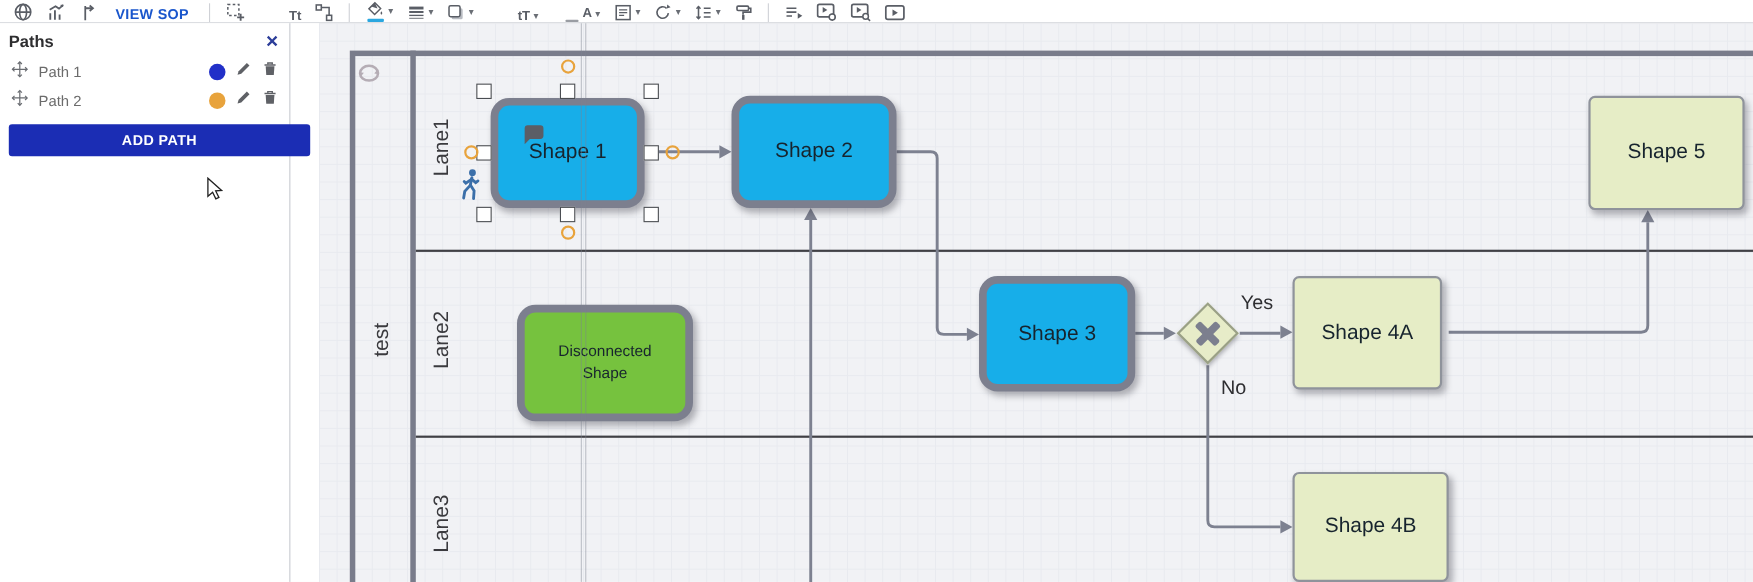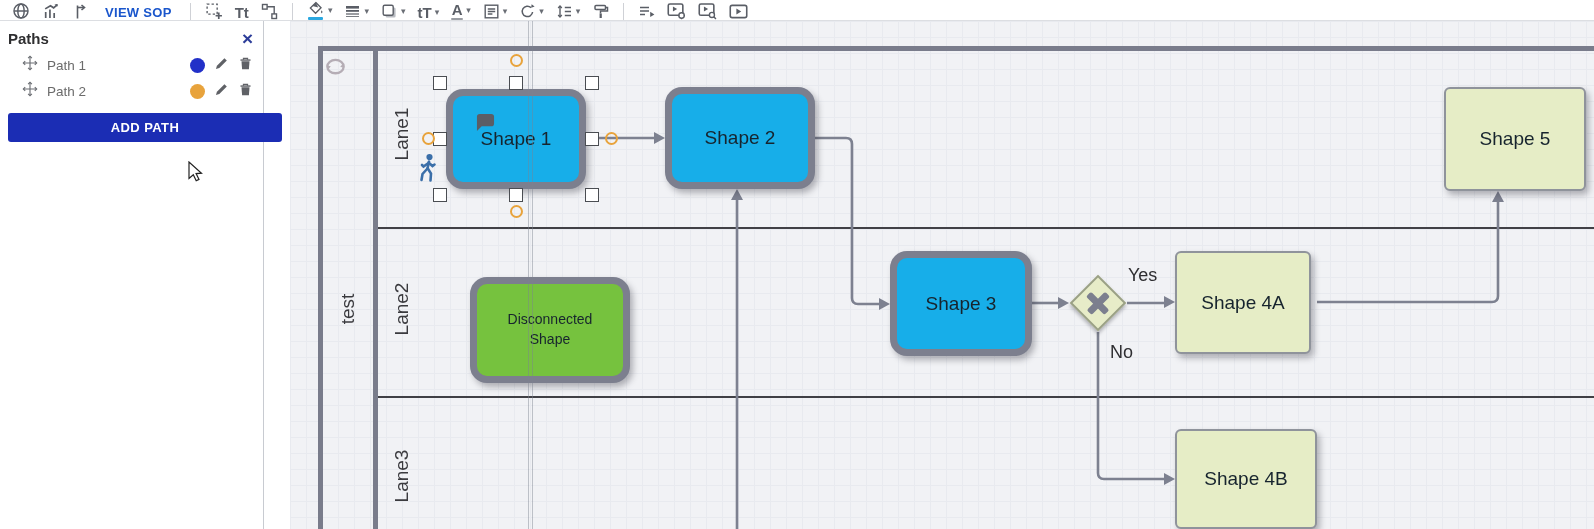--- a/index.html
+++ b/index.html
@@ -13,32 +13,32 @@
     position:absolute;left:0;top:0;width:1594px;height:21px;
     background:#fff;border-bottom:1px solid #dcdee2;
     display:flex;align-items:flex-end;padding-left:6px;box-sizing:border-box;
     color:#5a5e66;z-index:30;
   }
   .tb-item{display:flex;align-items:center;margin:0 6px;cursor:pointer;flex:none;}
   .tb-item svg{display:block;}
   .tb-divider{width:1px;height:17px;background:#cfd1d6;margin:0 8px;flex:none;}
   .tb-link{color:#1a56cc;font-size:13px;font-weight:bold;letter-spacing:.3px;margin:0 10px;}
   .tb-caret{font-size:9px;color:#6a6e75;margin-left:3px;line-height:1;}
-  .tb-glyph{font-size:15px;font-weight:bold;color:#5a5e66;line-height:1;}
+  .tb-glyph{font-size:12px;font-weight:bold;color:#5a5e66;line-height:1;margin-left:28px;}
   .tb-underbar{position:relative;display:flex;flex-direction:column;align-items:center;}
   .tb-underbar .bar{width:15px;height:3px;margin-top:1px;border-radius:1px;}
   
   .panel{
     position:absolute;left:0;top:21px;width:264px;height:508px;background:#fff;
     border-right:1px solid #c8cbd1;box-sizing:border-box;z-index:25;
   }
   .panel-header{display:flex;justify-content:space-between;align-items:center;padding:9px 10px 5px 8px;}
   .panel-title{font-size:15px;font-weight:bold;color:#2e2e30;}
   .panel-close{font-size:19px;line-height:14px;color:#2c3d99;font-weight:bold;cursor:pointer;}
-  .path-row{display:flex;align-items:center;height:26px;padding:0 10px 0 10px;gap:9px;margin-left:12px;}
+  .path-row{display:flex;align-items:center;height:26px;padding:0 10px 0 10px;gap:9px;}
   .path-move{color:#6a6d72;flex:none;cursor:grab;}
   .path-label{flex:1;font-size:13.5px;color:#6b6b6b;}
   .path-dot{width:15px;height:15px;border-radius:50%;flex:none;cursor:pointer;}
   .path-icon{color:#5f6166;flex:none;cursor:pointer;}
   .add-path{
     display:block;margin:9px 8px 0 8px;width:274px;height:29px;border:none;border-radius:3px;
     color:#fff;font-family:"Liberation Sans",sans-serif;font-size:13px;font-weight:bold;
     letter-spacing:.4px;cursor:pointer;
   }
   

